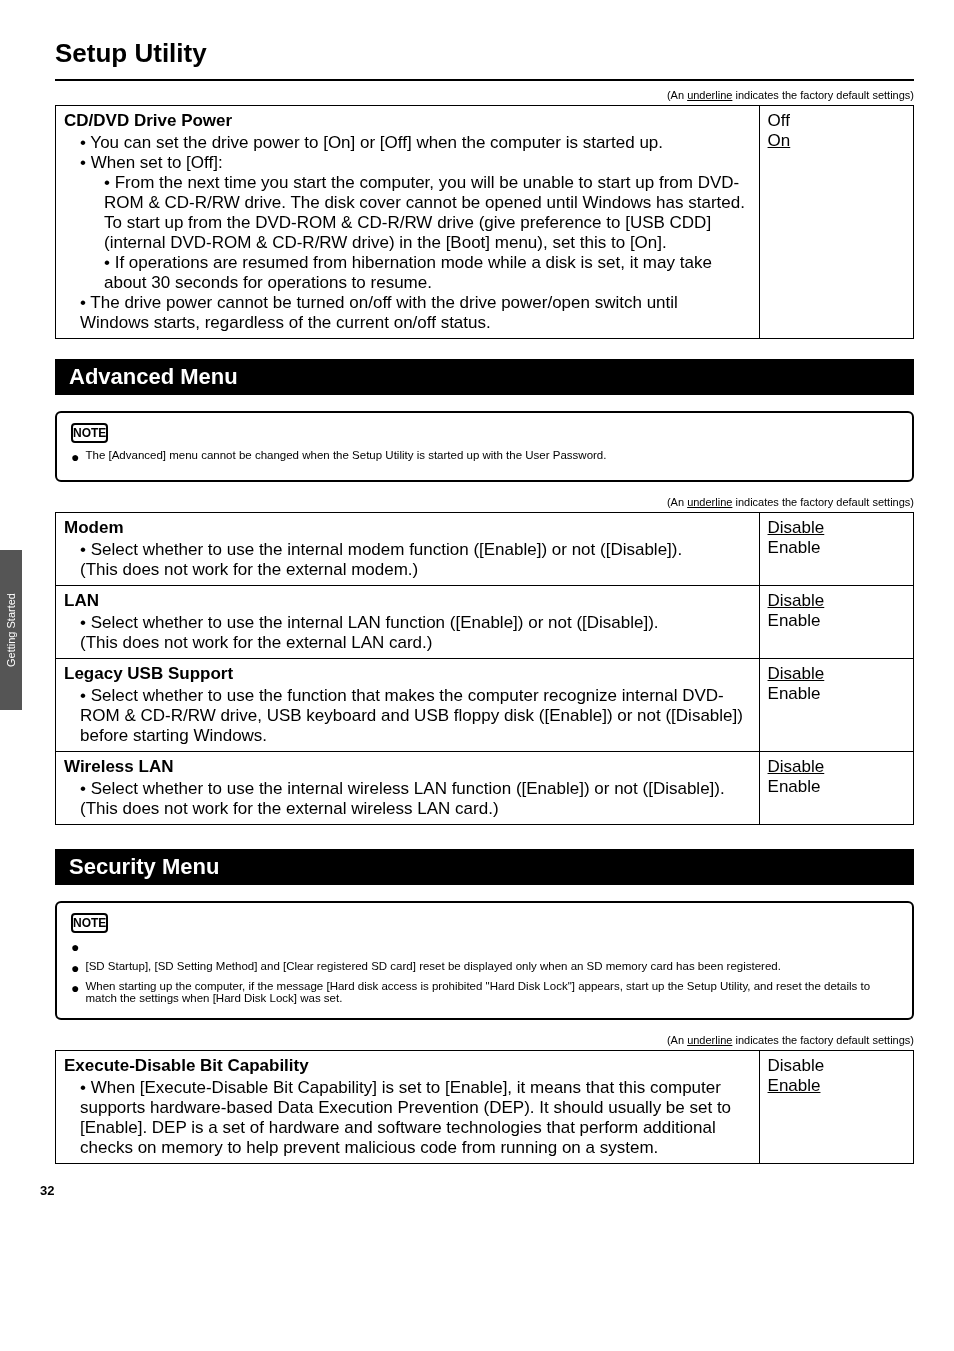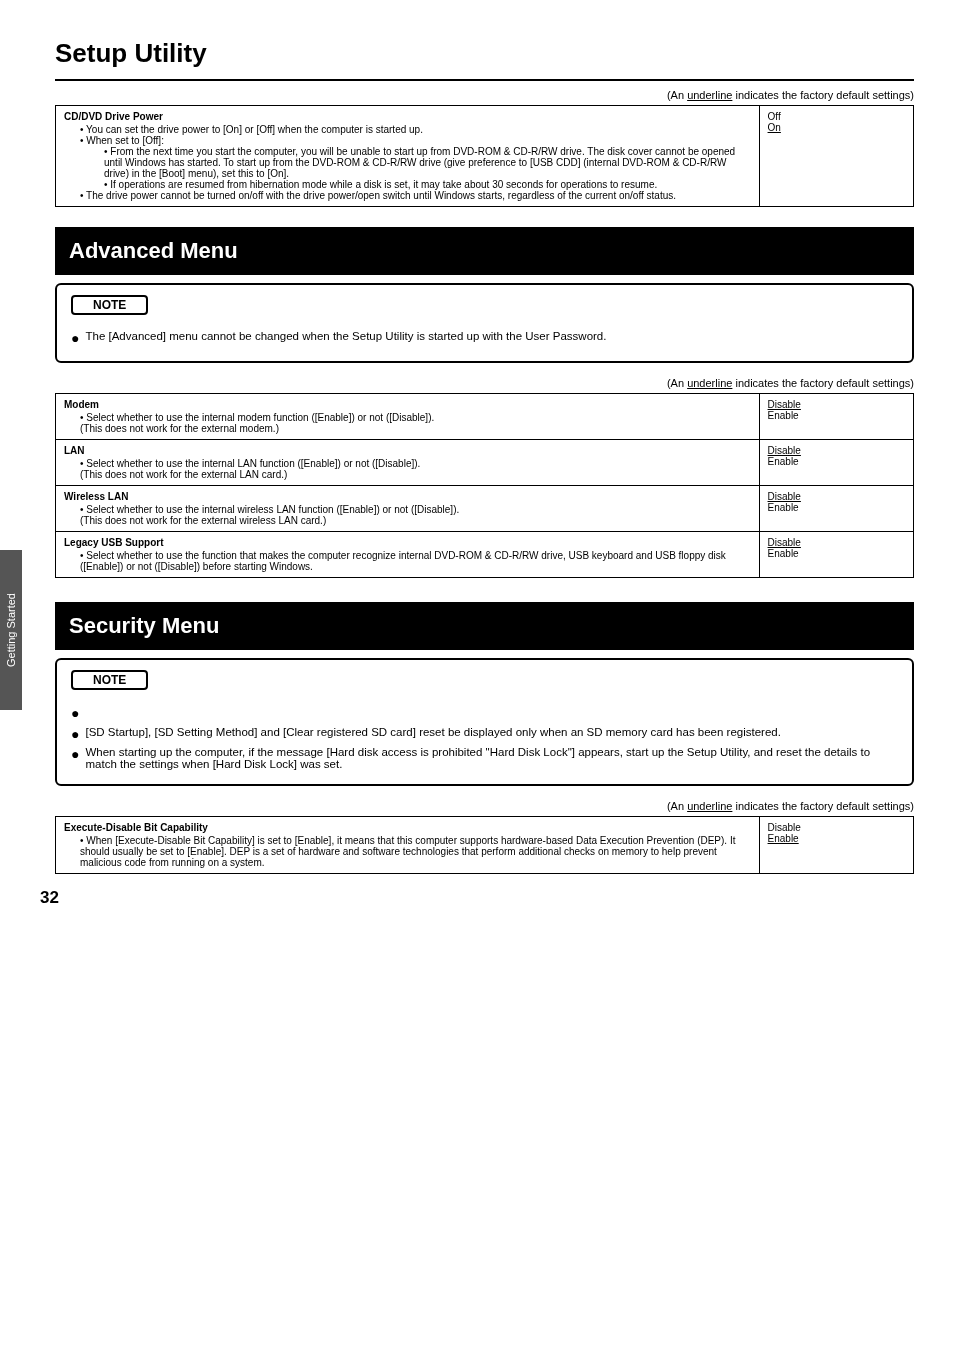--- a/index.html
+++ b/index.html
@@ -36,21 +36,21 @@
       writing-mode: vertical-rl;
       transform: rotate(180deg);
       white-space: nowrap;
     }
 
     
     .page-number {
       position: absolute;
       bottom: 20px;
       left: 40px;
-      font-size: 17px;
+      font-size: 13px;
       font-weight: bold;
     }
 
     
     .section-title {
       font-size: 26px;
       font-weight: bold;
       margin-bottom: 10px;
       margin-top: 8px;
     }
@@ -70,21 +70,21 @@
     }
     .factory-note u {
       text-decoration: underline;
     }
 
     
     .settings-table {
       width: 100%;
       border-collapse: collapse;
       margin-bottom: 20px;
-      font-size: 10px;
+      font-size: 17px;
     }
     .settings-table td {
       border: 1px solid #000;
       padding: 5px 8px;
       vertical-align: top;
     }
     .settings-table td:first-child {
       width: 82%;
     }
     .settings-table td:last-child {
@@ -112,45 +112,45 @@
       margin-bottom: 14px;
       margin-top: 8px;
       display: inline-block;
       width: 100%;
     }
     .note-label {
       font-weight: bold;
       font-size: 12px;
       border: 2px solid #000;
       border-radius: 4px;
-      padding: 1px 20px;
+      padding: 1px 0;
       display: inline-block;
-      margin-bottom: 15px;
+      margin-bottom: 6px;
       text-align: right;
     }
     .note-item {
       display: flex;
       align-items: flex-start;
       margin-bottom: 4px;
       font-size: 11.5px;
     }
     .note-bullet {
       margin-right: 6px;
       font-size: 14px;
       line-height: 1.2;
     }
 
     
     .section-bar {
       background: #000;
       color: #fff;
-      padding: 11px 14px;
+      padding: 5px 14px;
       font-size: 22px;
       font-weight: bold;
-      margin-bottom: 0;
+      margin-bottom: 8px;
     }
 
     .section-wrapper {
       margin-bottom: 24px;
     }
 
     .options-cell {
       white-space: nowrap;
     }
   </style>
@@ -231,34 +231,34 @@
           <div class="indent1">(This does not work for the external LAN card.)</div>
         </td>
         <td class="options-cell">
           <div><u>Disable</u></div>
           <div>Enable</div>
         </td>
       </tr>
 
       <tr>
         <td>
+          <div class="cell-title">Legacy USB Support</div>
+          <div class="indent1">• Select whether to use the function that makes the computer recognize internal DVD-ROM &amp; CD-R/RW drive, USB keyboard and USB floppy disk ([Enable]) or not ([Disable]) before starting Windows.</div>
+        </td>
+        <td class="options-cell">
+          <div><u>Disable</u></div>
+          <div>Enable</div>
+        </td>
+      </tr>
+
+      <tr>
+        <td>
           <div class="cell-title">Wireless LAN</div>
           <div class="indent1">• Select whether to use the internal wireless LAN function ([Enable]) or not ([Disable]).</div>
           <div class="indent1">(This does not work for the external wireless LAN card.)</div>
-        </td>
-        <td class="options-cell">
-          <div><u>Disable</u></div>
-          <div>Enable</div>
-        </td>
-      </tr>
-
-      <tr>
-        <td>
-          <div class="cell-title">Legacy USB Support</div>
-          <div class="indent1">• Select whether to use the function that makes the computer recognize internal DVD-ROM &amp; CD-R/RW drive, USB keyboard and USB floppy disk ([Enable]) or not ([Disable]) before starting Windows.</div>
         </td>
         <td class="options-cell">
           <div><u>Disable</u></div>
           <div>Enable</div>
         </td>
       </tr>
     </tbody>
       </table>
   </div>
 

